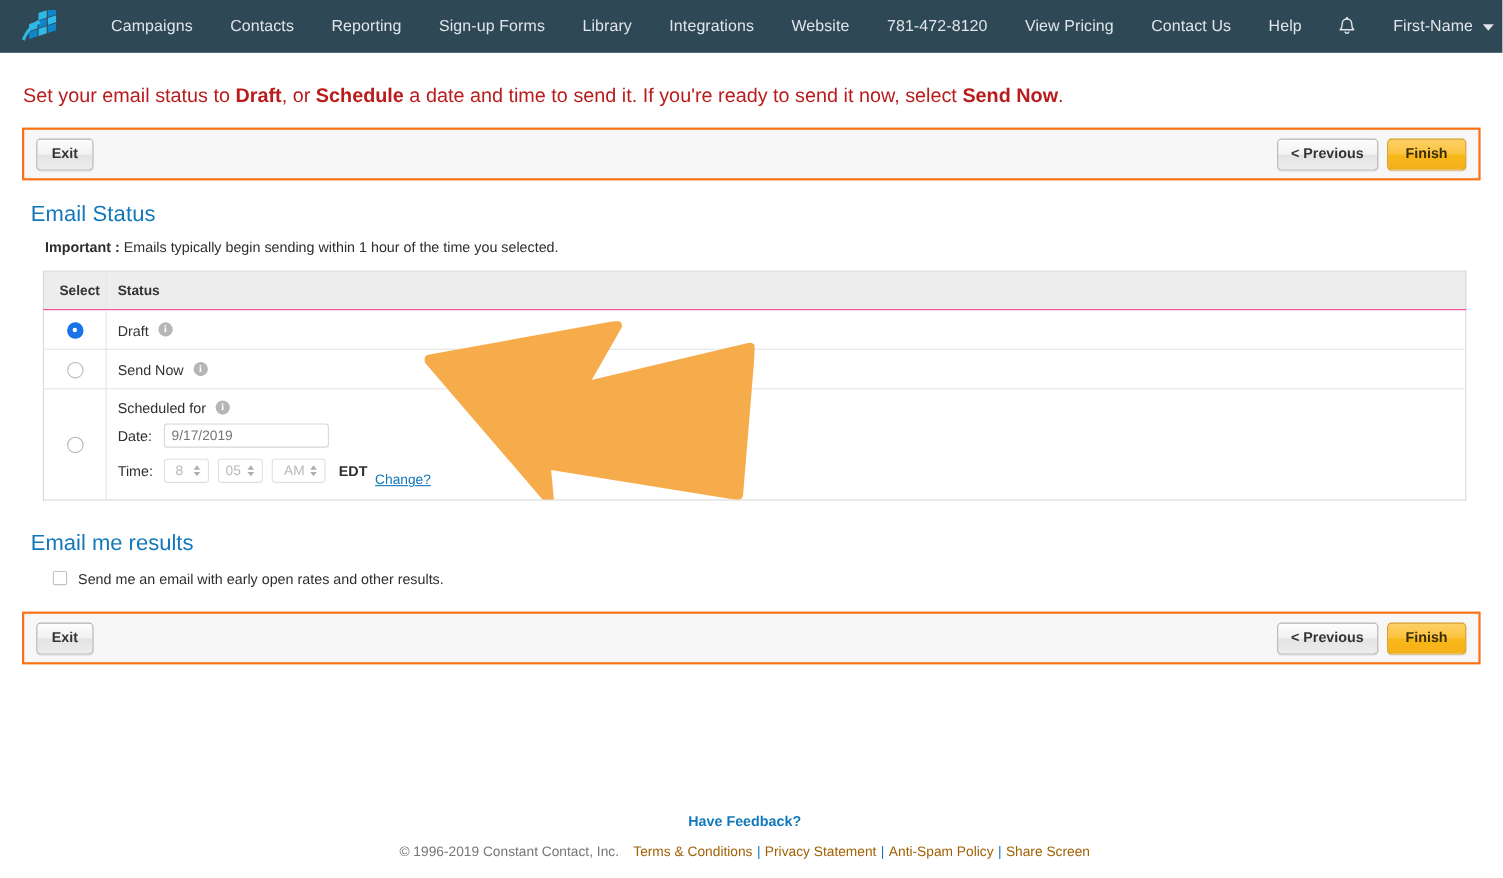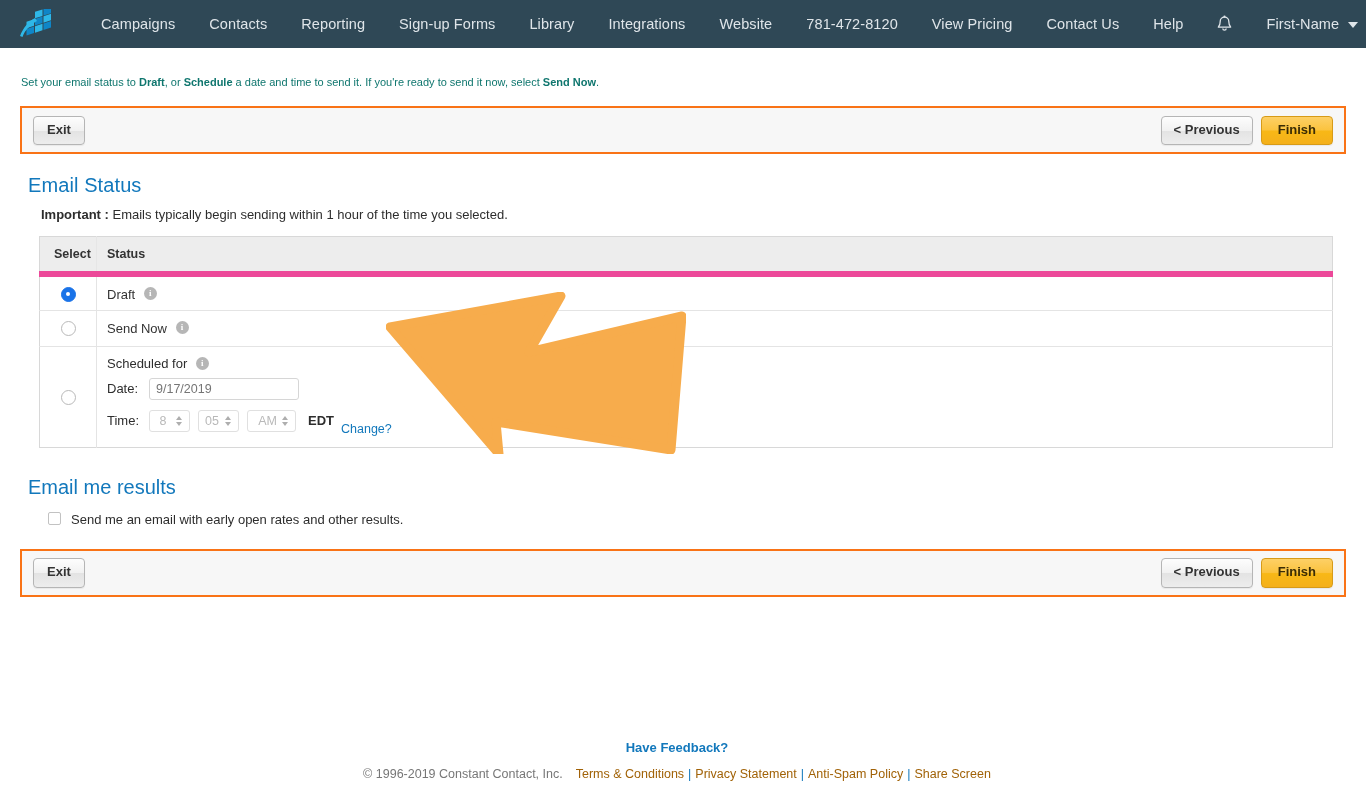--- a/index.html
+++ b/index.html
@@ -62,22 +62,22 @@
     border-left: 5px solid transparent;
     border-right: 5px solid transparent;
     border-top: 6px solid #dfe5e9;
     position: relative; top: 1px;
   }
 
   
   .page { padding: 0 20px; }
 
   .intro {
-    font-size: 11px;
-    color: #0f766e;
+    font-size: 18px;
+    color: #b91c1c;
     padding: 27px 0 16px 1px;
     line-height: 1.4;
   }
   .intro b { font-weight: bold; }
 
   
   .toolbar {
     height: 48px;
     background: #f7f7f7;
     border: 2px solid #f97316;
@@ -131,21 +131,21 @@
     border: 1px solid #d8d8d8;
     background: #ffffff;
   }
   .status-table th {
     background: #ededed;
     text-align: left;
     font-size: 12.5px;
     font-weight: bold;
     color: #333333;
     padding: 10px 0 10px 0;
-    border-bottom: 6px solid #ec4899;
+    border-bottom: 1px solid #ec4899;
     height: 33px;
   }
   .th-select { width: 57px; padding-left: 14px !important; border-right: 1px solid #e6e6e6; }
   .th-status { padding-left: 10px !important; }
   .status-table td {
     border-bottom: 1px solid #e4e4e4;
     font-size: 13px;
     vertical-align: middle;
   }
   .status-table tr:last-child td { border-bottom: none; }
@@ -269,20 +269,21 @@
   .sp-down { border-top: 4px solid #aeaeae; }
   .tz {
     font-size: 13px;
     font-weight: bold;
     color: #2d2d2d;
     margin: 0 7px 0 4px;
   }
   .change-link {
     font-size: 12.5px;
     color: #1278bc;
+    text-decoration: underline;
     cursor: pointer;
     margin-top: 16px;
   }
 
   
   .results-title {
     color: #1278bc;
     font-size: 20px;
     font-weight: normal;
     margin: 28px 0 0 8px;

